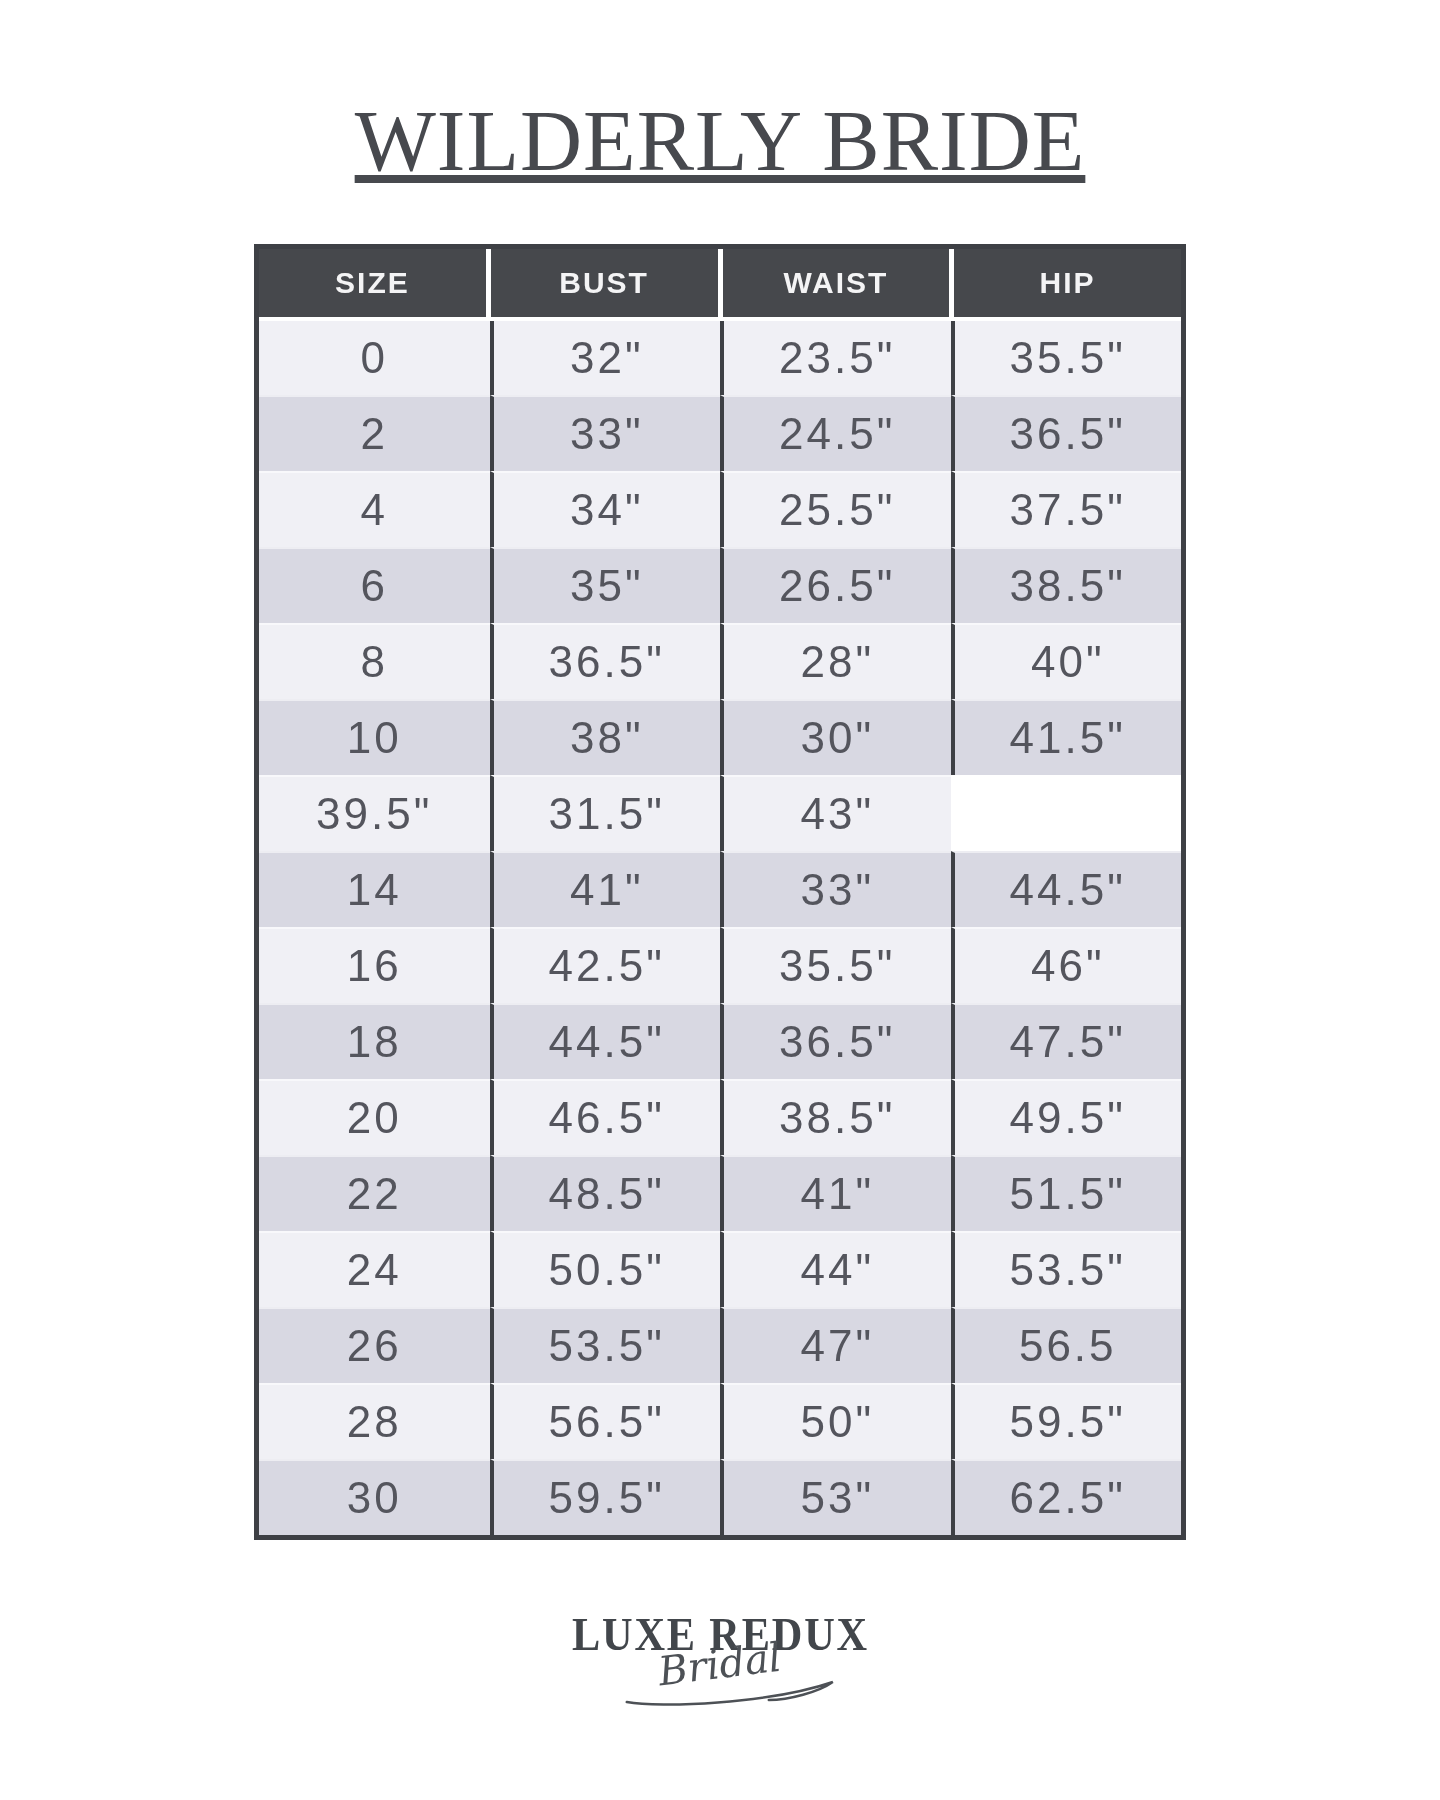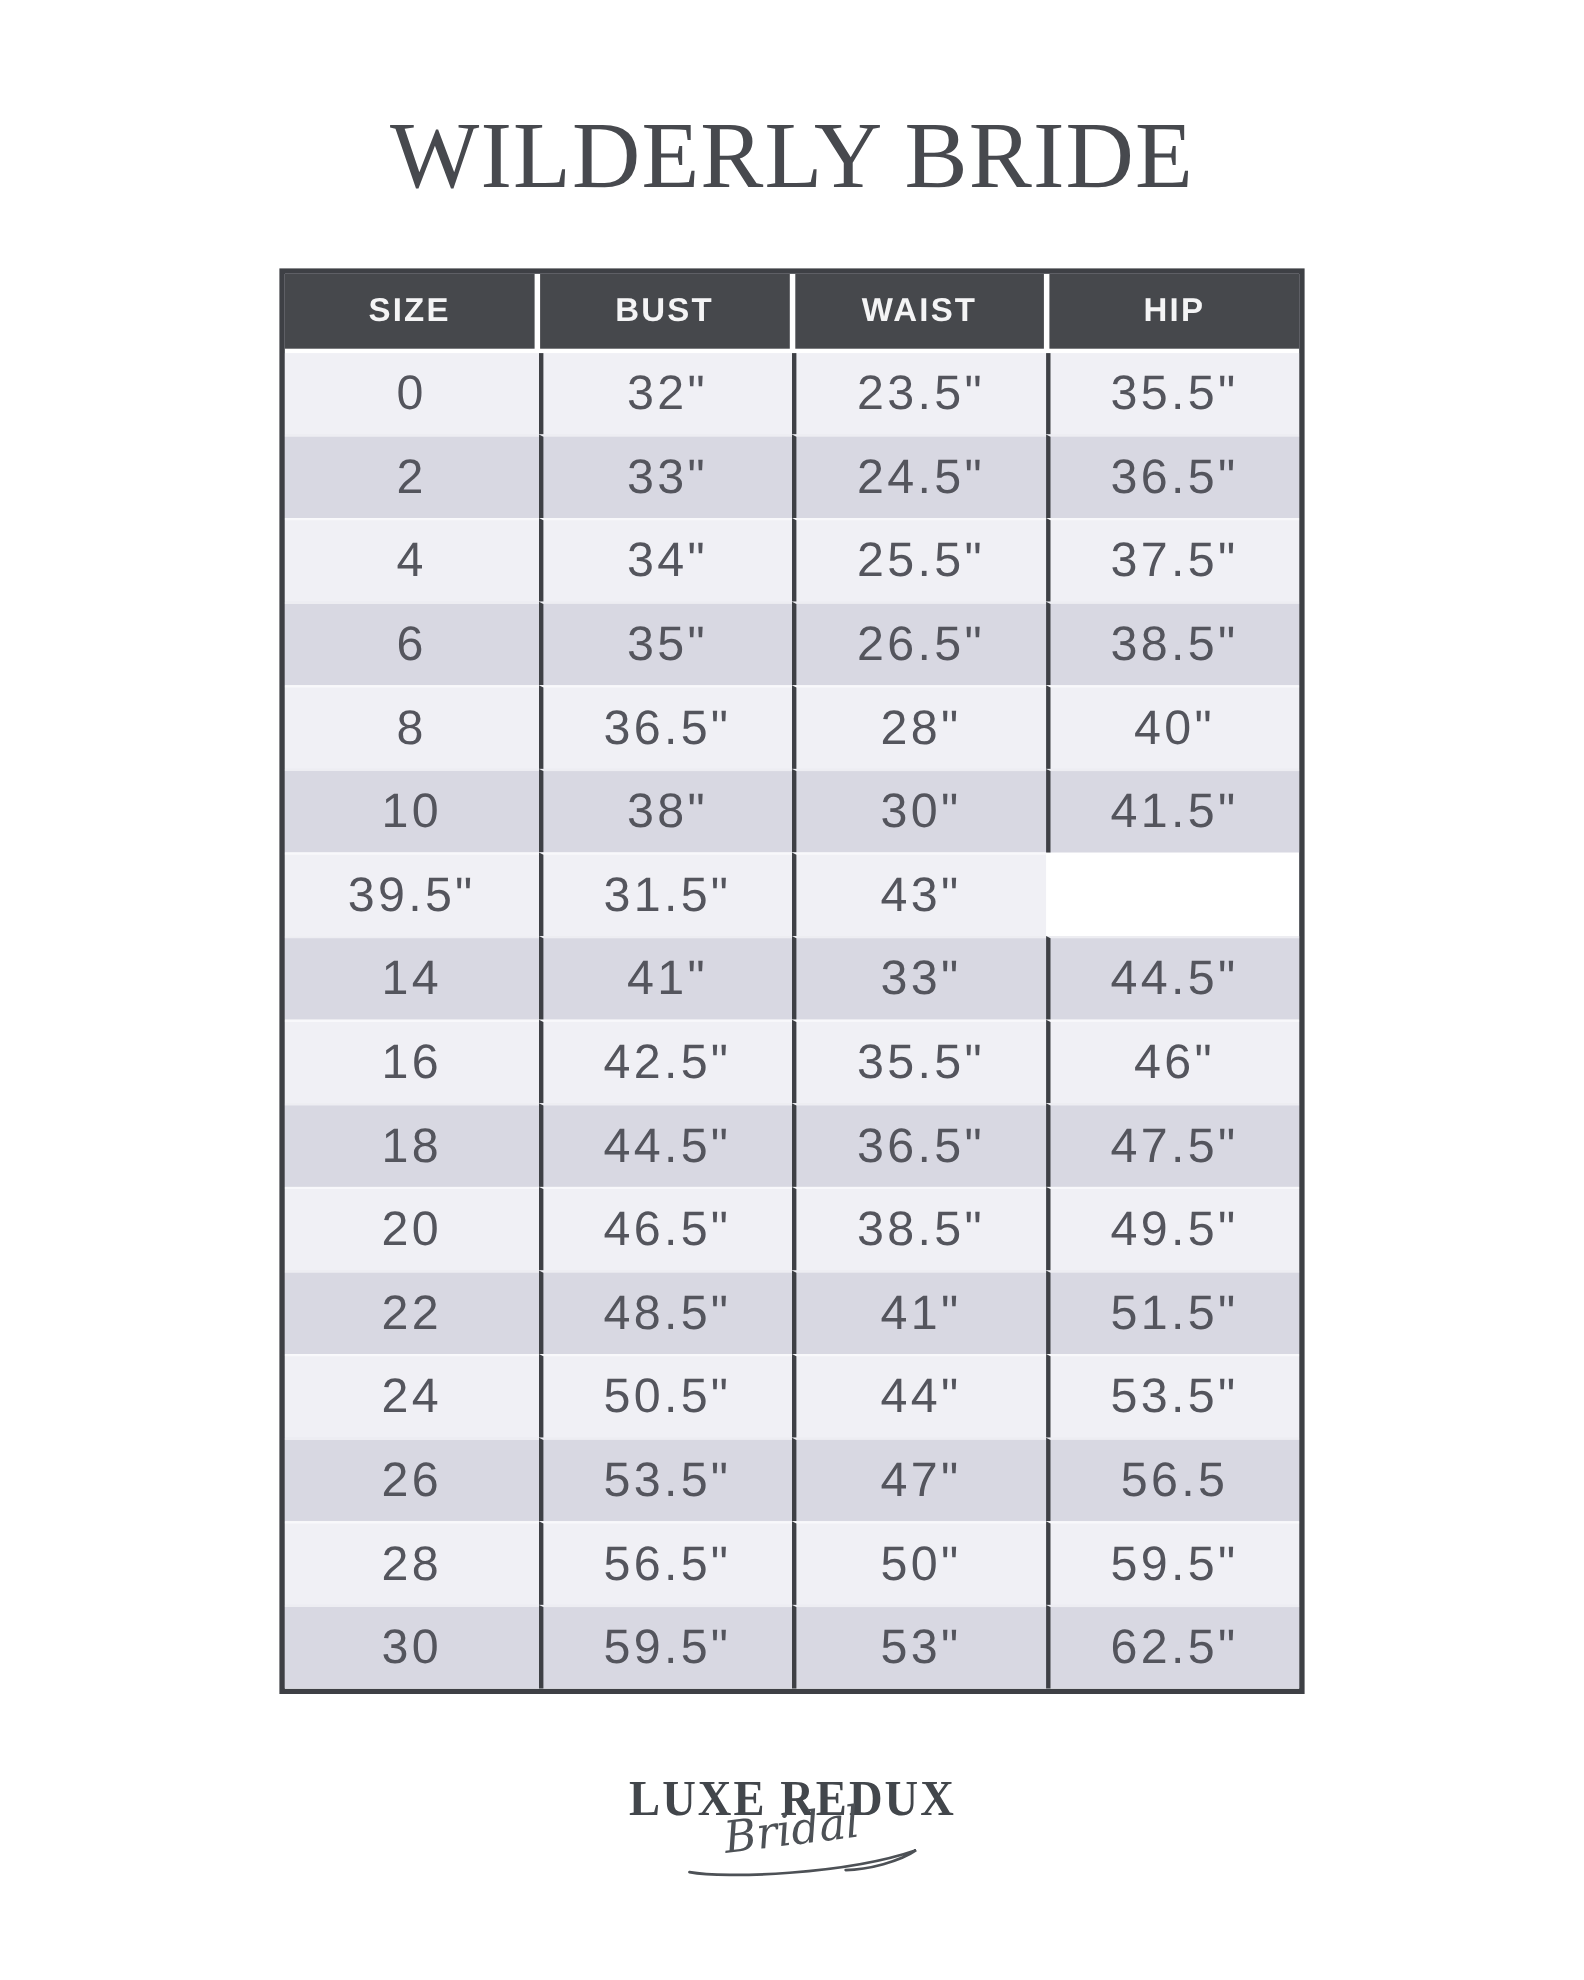--- a/index.html
+++ b/index.html
@@ -23,20 +23,21 @@
   .brand-title {
     margin: 0;
     padding-top: 96px;
     text-align: center;
     font-family: "Liberation Serif", "DejaVu Serif", serif;
     font-weight: normal;
     font-size: 86px;
     letter-spacing: 1px;
     color: #47494e;
     line-height: 1.05;
+    text-decoration: underline;
   }
 
   
   .size-table {
     width: 922px;
     margin: 58px auto 16px auto;
     border: 5px solid #3e4045;
     background: #ffffff;
   }
 

